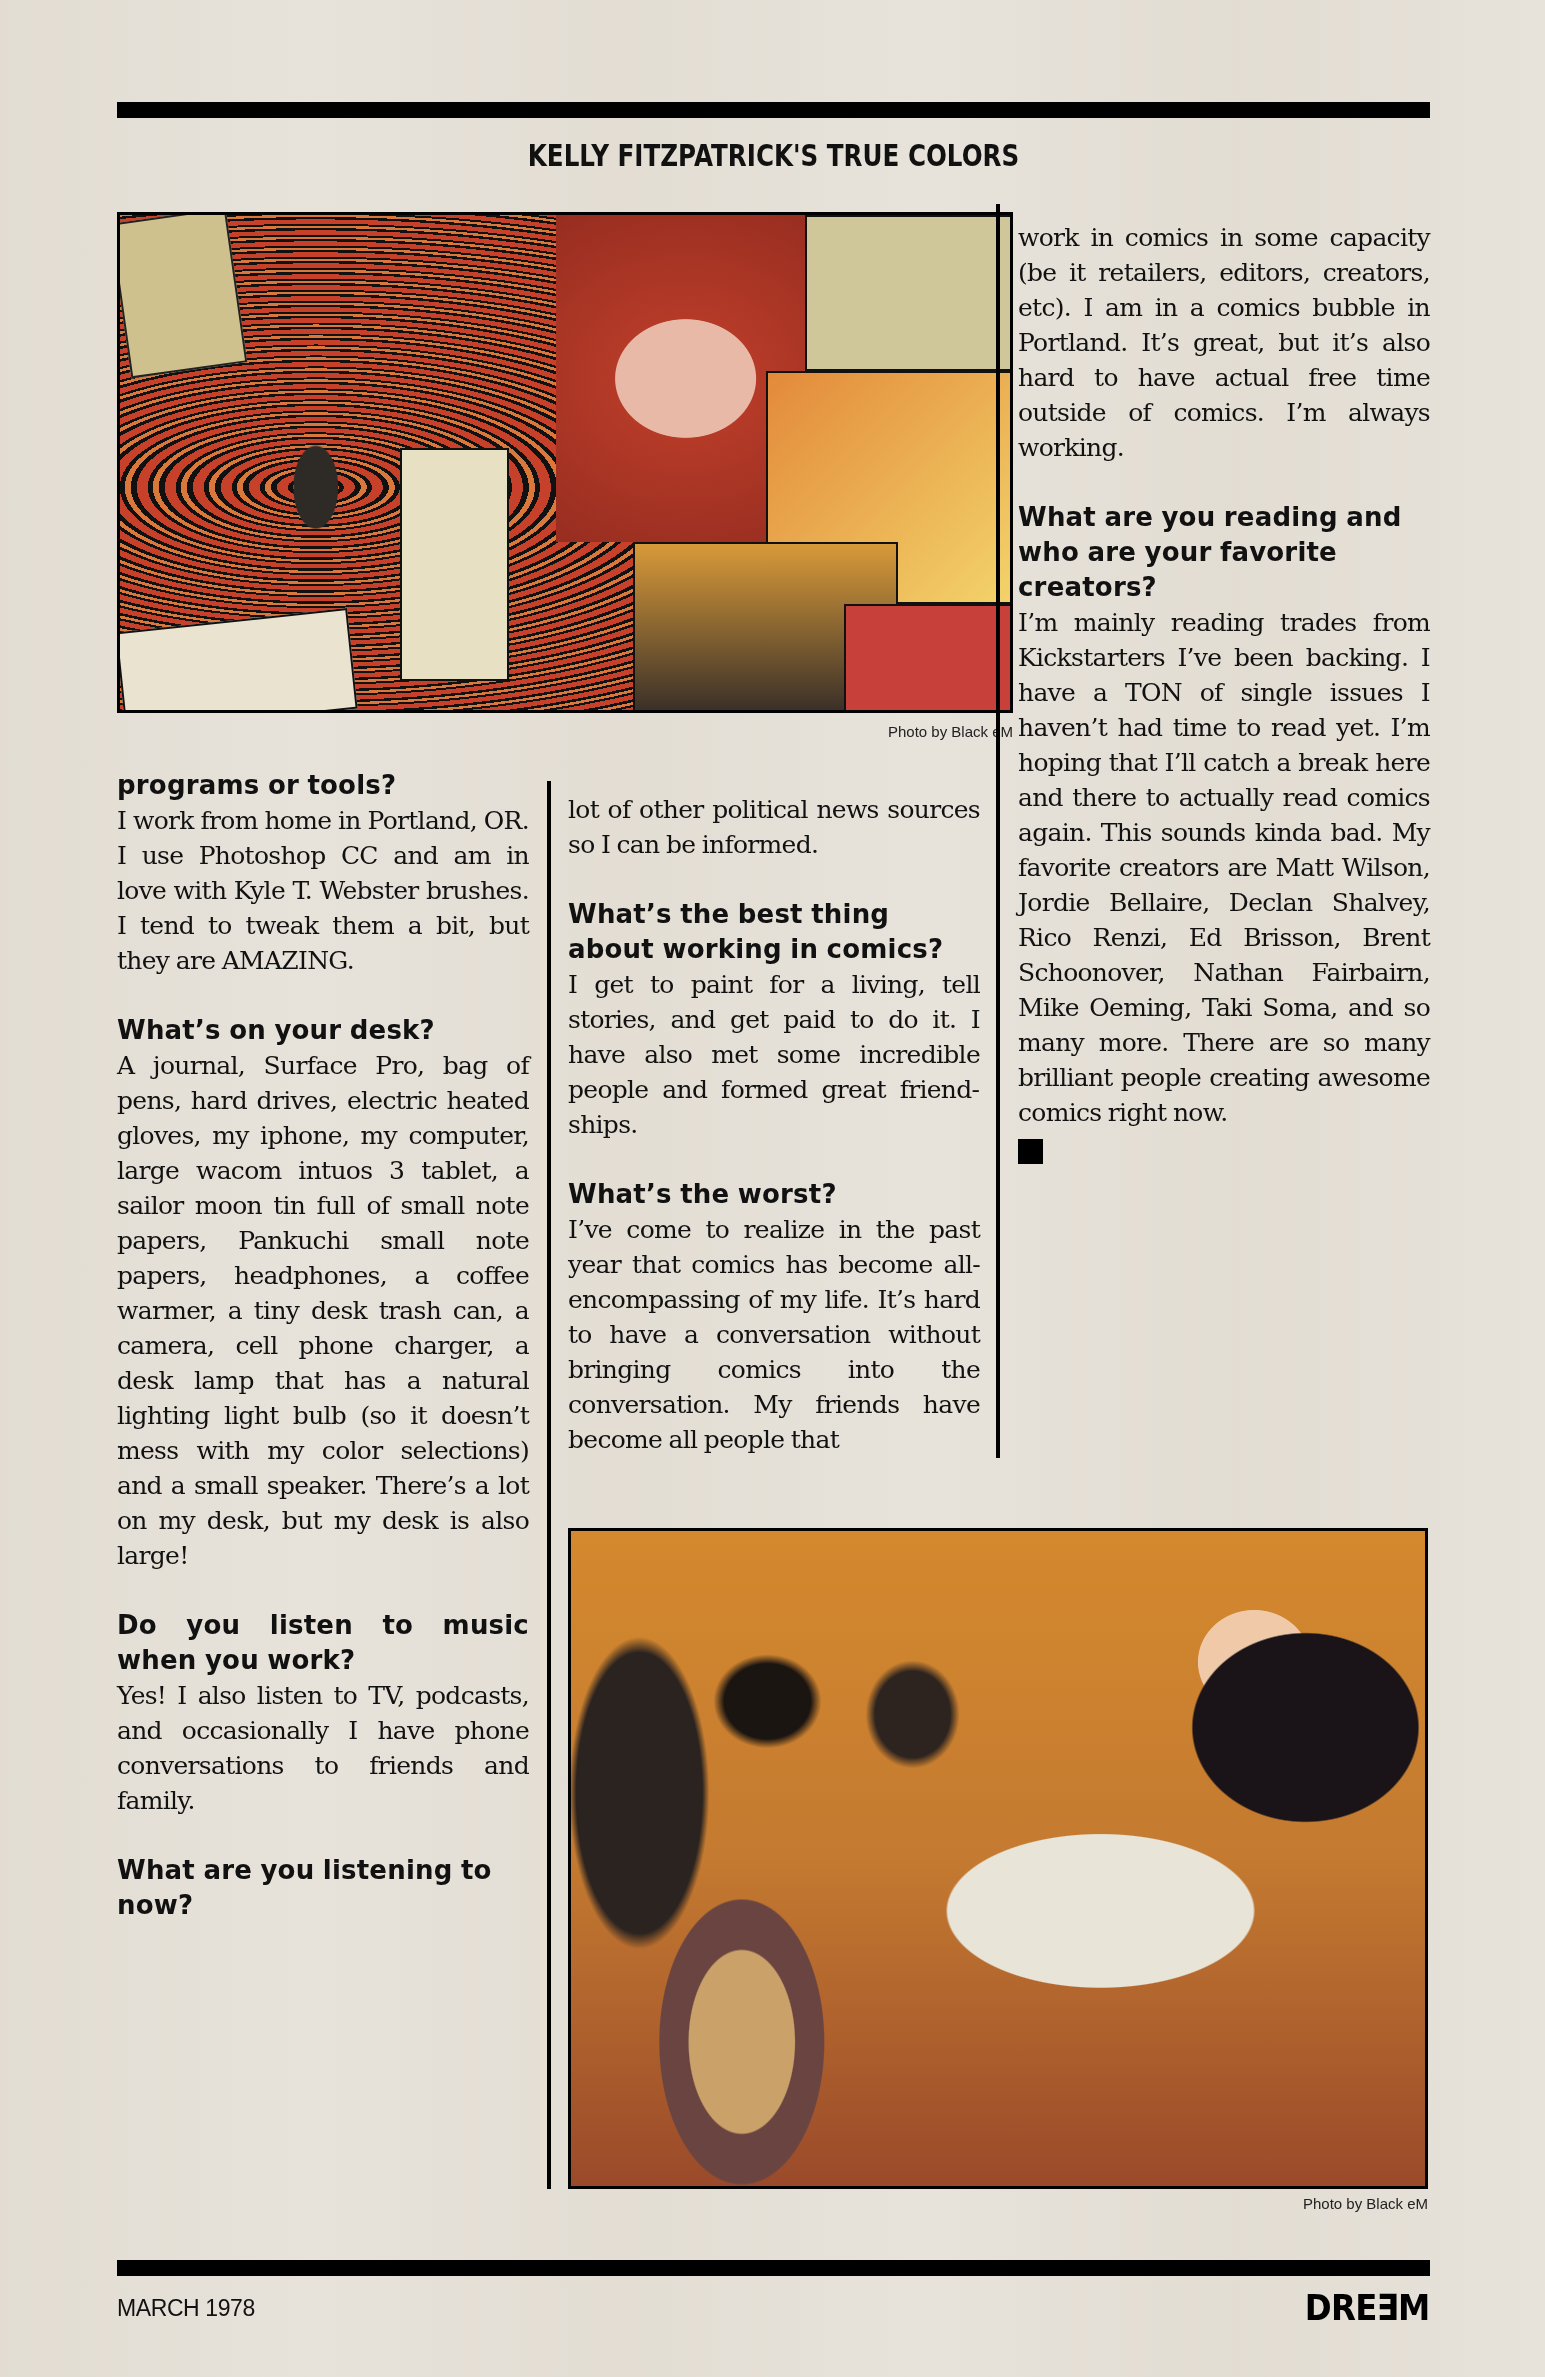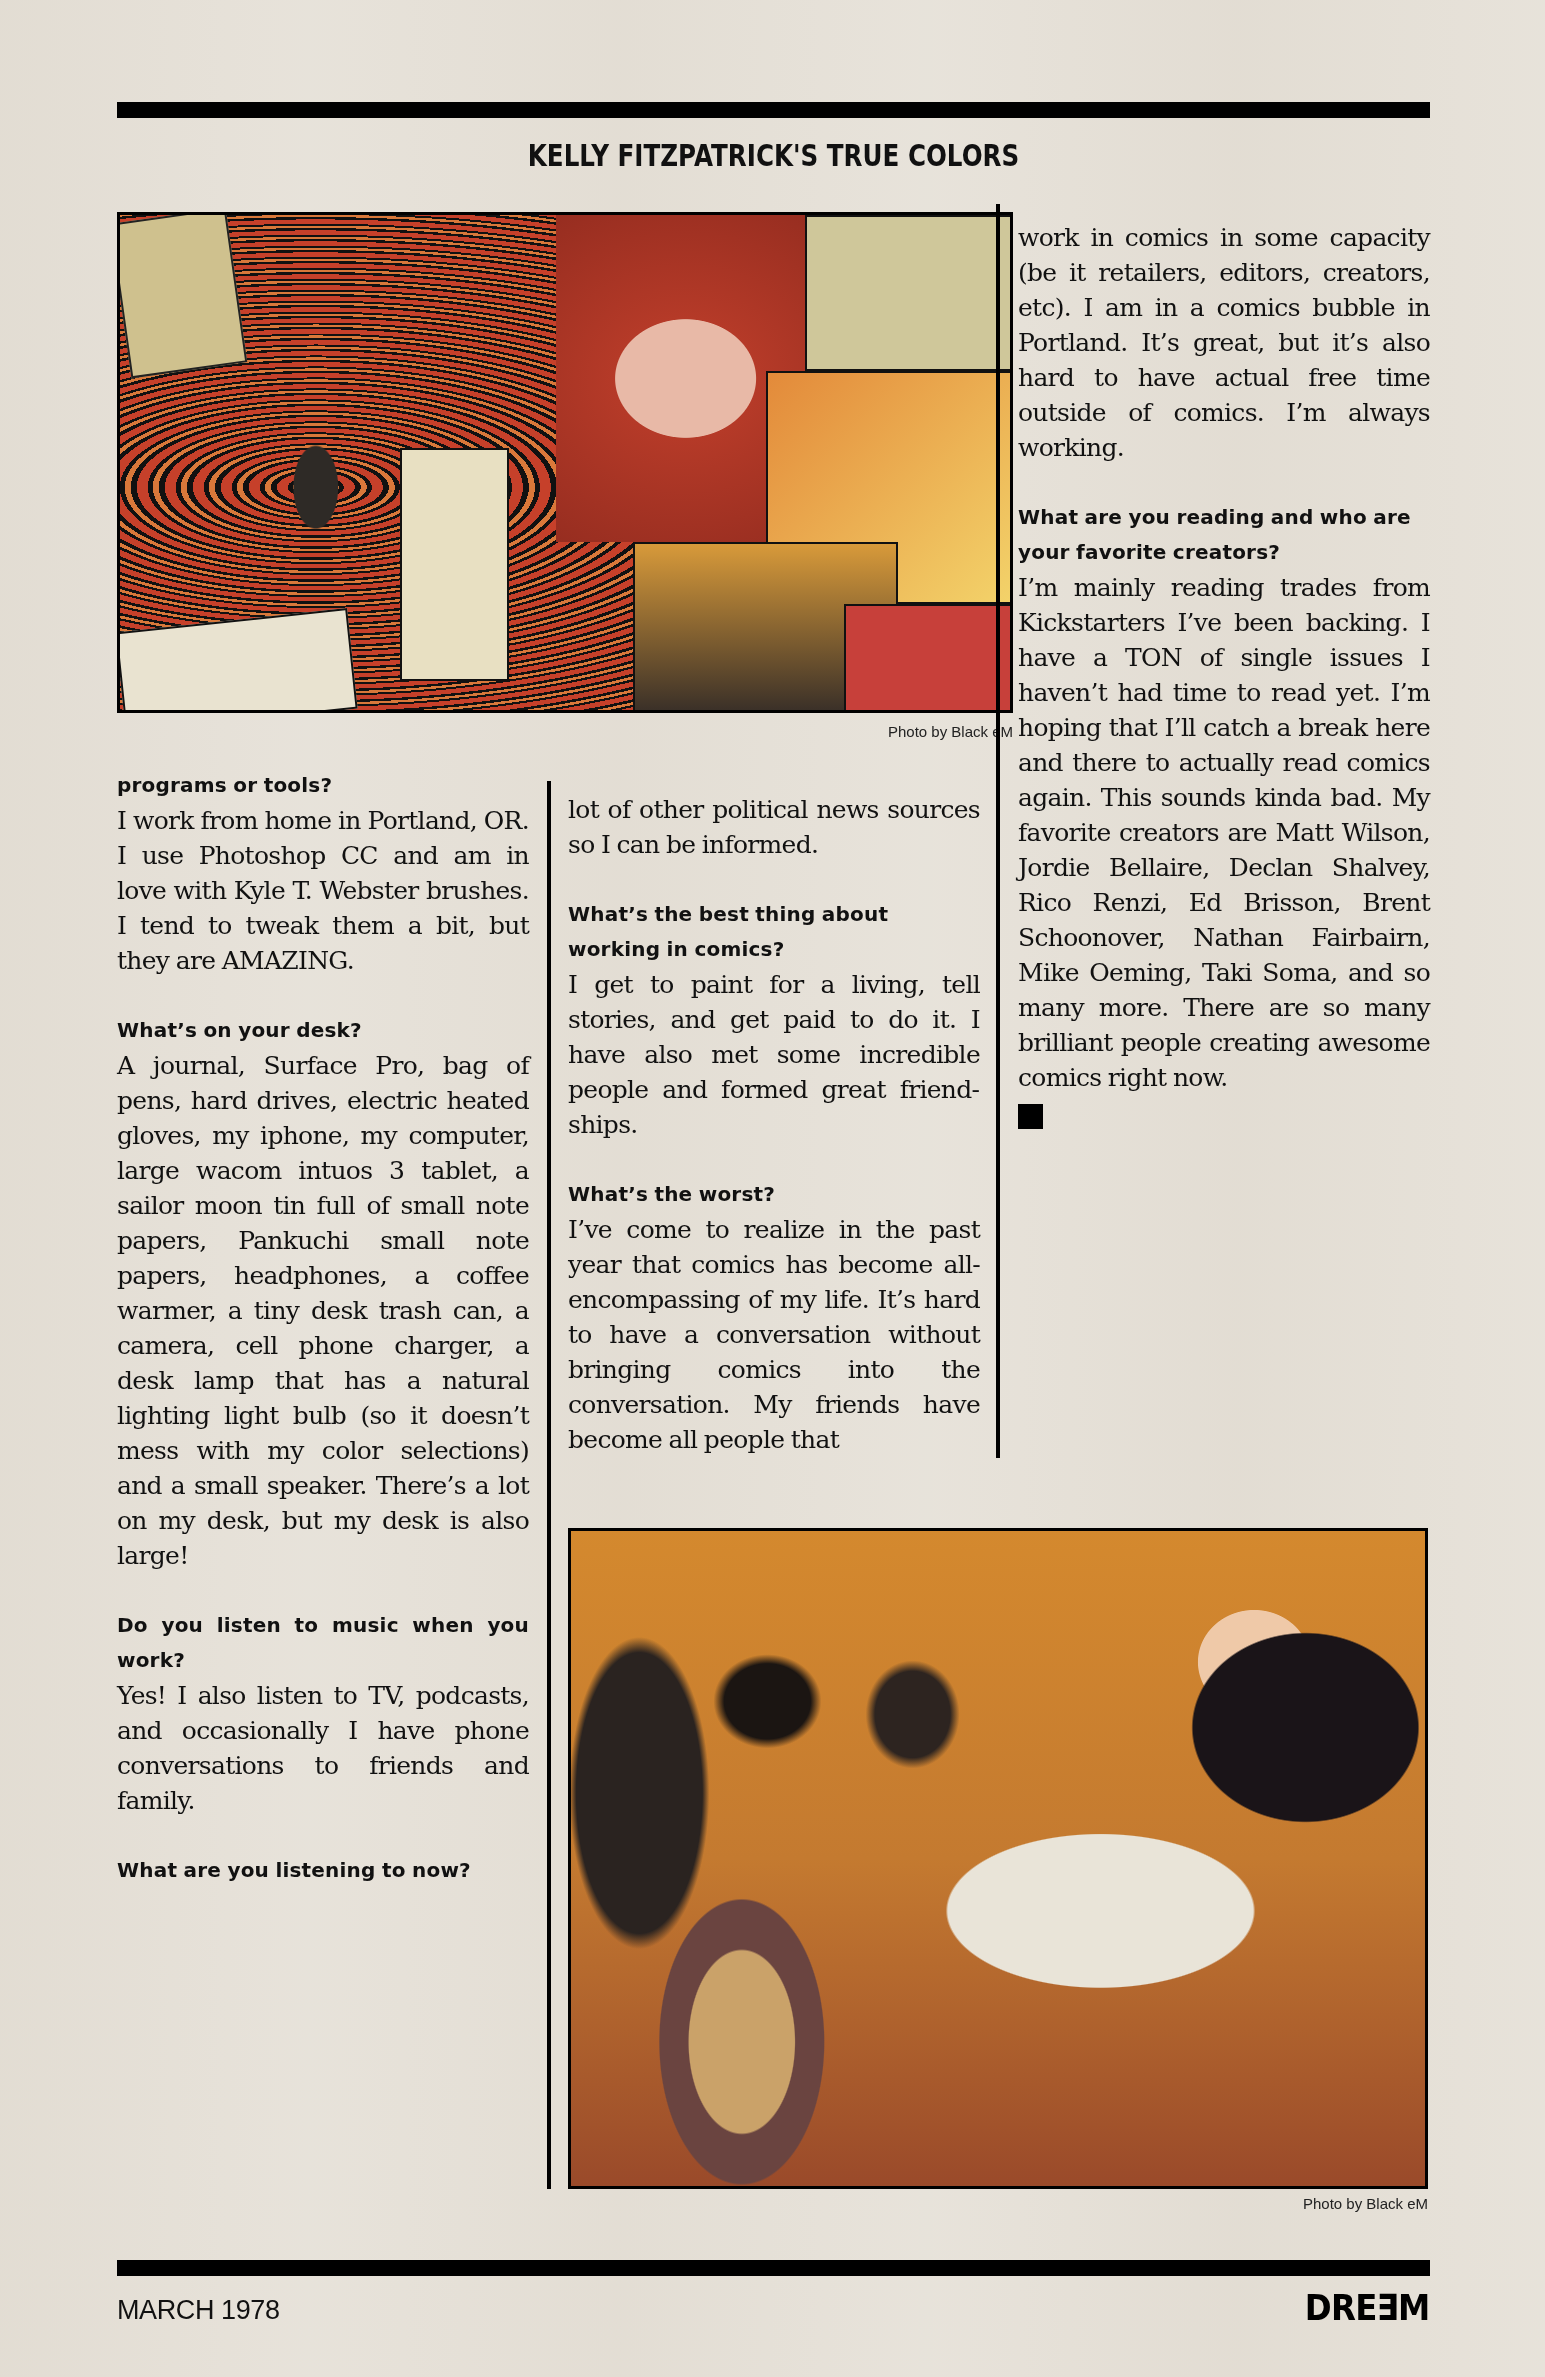--- a/index.html
+++ b/index.html
@@ -65,37 +65,37 @@
 
     .col {
       position: absolute;
       font-family: "DejaVu Serif", "Liberation Serif", serif;
       font-size: 25px; line-height: 35px; text-align: justify; letter-spacing: -0.7px;
       word-spacing: -0.8px;
       margin-top: 16px;
     }
     .col .q {
       font-family: "DejaVu Sans", "Liberation Sans", sans-serif;
-      font-weight: bold; font-size: 20px; line-height: 35px; text-align: left; letter-spacing: 0.2px;
+      font-weight: bold; font-size: 26px; line-height: 35px; text-align: left; letter-spacing: 0.2px;
     }
     .col .q.justify { text-align: justify; text-align-last: left; }
     .col p { margin: 0; hyphens: manual; }
     .col .gap { height: 35px; }
     .col1 { left: 117px; top: 752px; width: 412px; }
     .col2 { left: 568px; top: 776px; width: 412px; }
     .col3 { left: 1018px; top: 204px; width: 412px; }
     .divider { position: absolute; width: 3.9px; background: #000; }
     .div1 { left: 547px; top: 781px; height: 1408px; }
     .div2 { left: 996px; top: 204px; height: 1254px; }
     .end-mark { width: 25px; height: 25px; background: #000; margin-top: 9.3px; }
 
     .rule-bottom { position: absolute; left: 117px; top: 2260px; width: 1313px; height: 15.6px; background: #000; }
     .footer-date {
       position: absolute; left: 117px; top: 2295px;
-      font-family: "Liberation Sans", "DejaVu Sans", sans-serif; font-size: 27px; color: #111;
+      font-family: "Liberation Sans", "DejaVu Sans", sans-serif; font-size: 23px; color: #111;
       letter-spacing: -0.4px;
     }
     .footer-logo {
       position: absolute; right: 116px; top: 2287px;
       font-family: "DejaVu Sans", "Liberation Sans", sans-serif; font-weight: bold;
       font-size: 36px; letter-spacing: -0.8px; color: #000; transform: scaleX(0.9); transform-origin: right;
     }
   </style>
 </head>
 <body>

